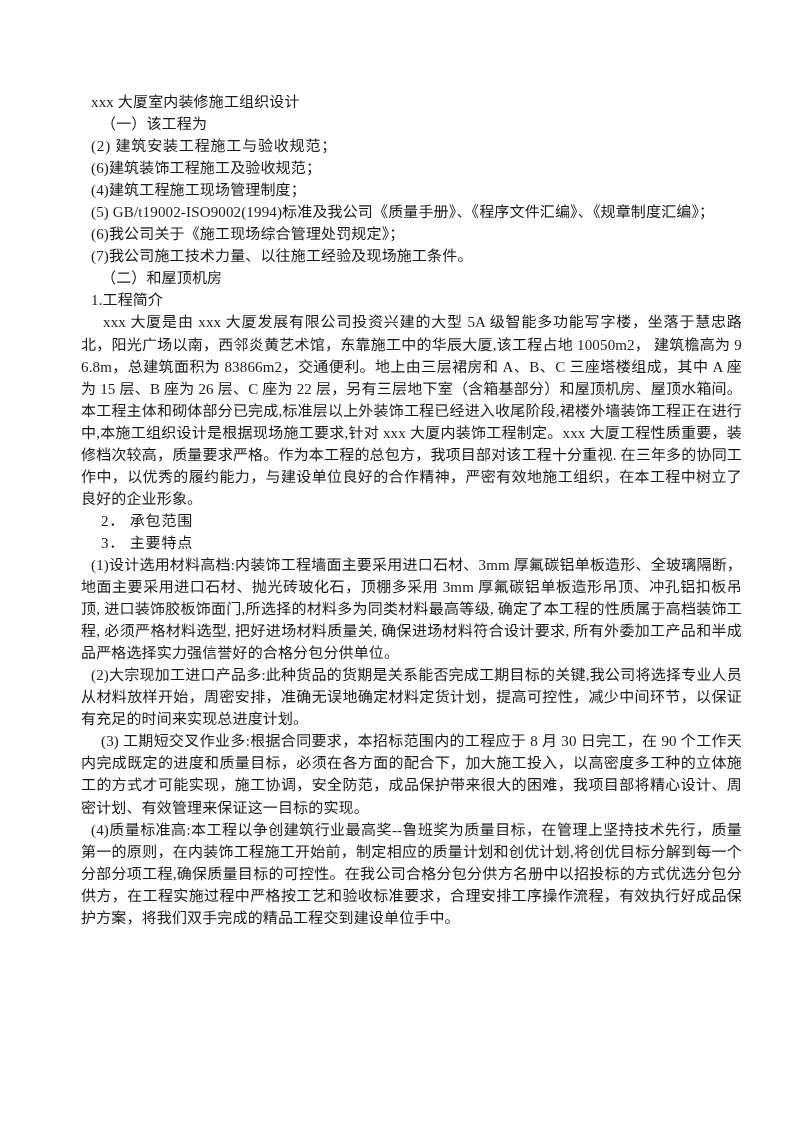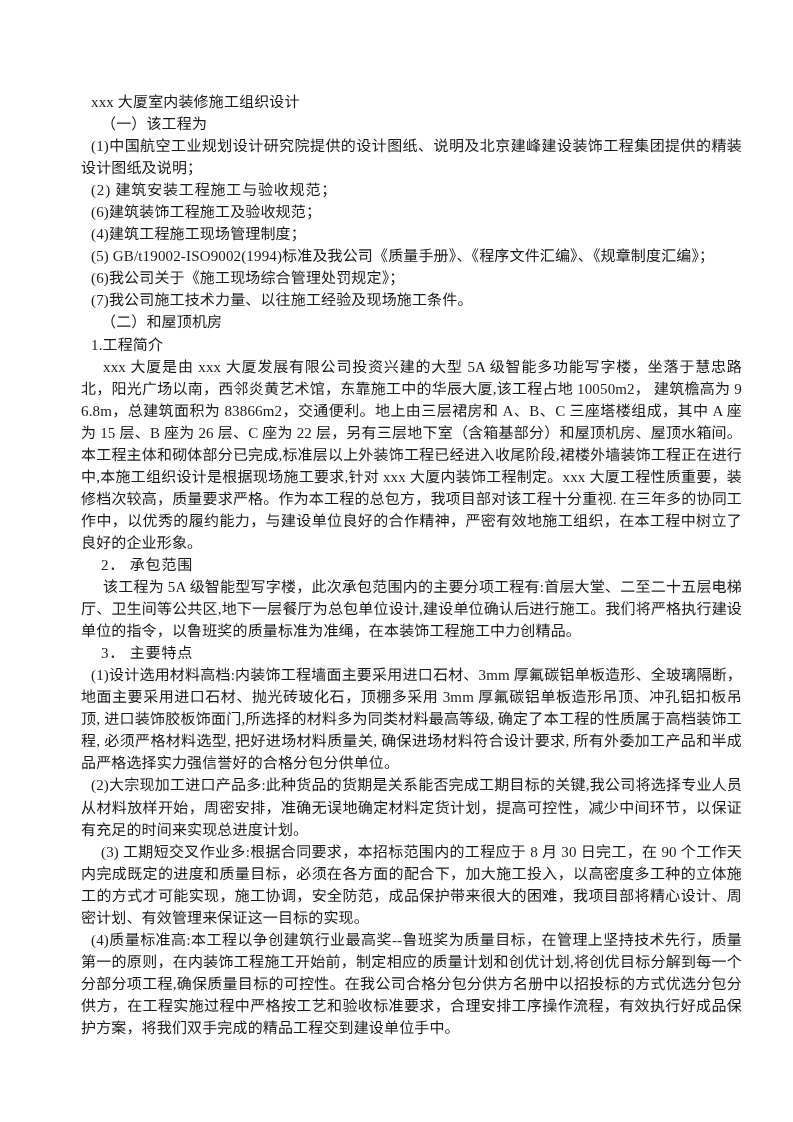--- a/index.html
+++ b/index.html
@@ -46,34 +46,32 @@
 </head>
 <body>
 
 <div class="page">
   <div class="doc-body">
 
     <p class="para ind-1">xxx 大厦室内装修施工组织设计</p>
 
     <p class="para ind-2">（一）该工程为</p>
 
-    <p class="para ind-1">(1)中国航空工业规划设计研究院提供的设计图纸、说明及北京建峰建设装饰工程集团提供的精装设计图纸及说明；</p>
     <p class="para ind-1 loose">(2) 建筑安装工程施工与验收规范；</p>
     <p class="para ind-1">(6)建筑装饰工程施工及验收规范；</p>
     <p class="para ind-1">(4)建筑工程施工现场管理制度；</p>
     <p class="para ind-1">(5) GB/t19002-ISO9002(1994)标准及我公司《质量手册》、《程序文件汇编》、《规章制度汇编》；</p>
     <p class="para ind-1">(6)我公司关于《施工现场综合管理处罚规定》；</p>
     <p class="para ind-1">(7)我公司施工技术力量、以往施工经验及现场施工条件。</p>
 
     <p class="para ind-2">（二）和屋顶机房</p>
     <p class="para ind-1">1.工程简介</p>
     <p class="para ind-body">xxx 大厦是由 xxx 大厦发展有限公司投资兴建的大型 5A 级智能多功能写字楼，坐落于慧忠路北，阳光广场以南，西邻炎黄艺术馆，东靠施工中的华辰大厦,该工程占地 10050m2， 建筑檐高为 96.8m，总建筑面积为 83866m2，交通便利。地上由三层裙房和 A、B、C 三座塔楼组成，其中 A 座为 15 层、B 座为 26 层、C 座为 22 层，另有三层地下室（含箱基部分）和屋顶机房、屋顶水箱间。本工程主体和砌体部分已完成,标准层以上外装饰工程已经进入收尾阶段,裙楼外墙装饰工程正在进行中,本施工组织设计是根据现场施工要求,针对 xxx 大厦内装饰工程制定。xxx 大厦工程性质重要，装修档次较高，质量要求严格。作为本工程的总包方，我项目部对该工程十分重视. 在三年多的协同工作中，以优秀的履约能力，与建设单位良好的合作精神，严密有效地施工组织，在本工程中树立了良好的企业形象。</p>
 
     <p class="para ind-2 loose">2． 承包范围</p>
-    <p class="para ind-body">该工程为 5A 级智能型写字楼，此次承包范围内的主要分项工程有:首层大堂、二至二十五层电梯厅、卫生间等公共区,地下一层餐厅为总包单位设计,建设单位确认后进行施工。我们将严格执行建设单位的指令，以鲁班奖的质量标准为准绳，在本装饰工程施工中力创精品。</p>
 
     <p class="para ind-2 loose">3． 主要特点</p>
     <p class="para ind-1">(1)设计选用材料高档:内装饰工程墙面主要采用进口石材、3mm 厚氟碳铝单板造形、全玻璃隔断，地面主要采用进口石材、抛光砖玻化石，顶棚多采用 3mm 厚氟碳铝单板造形吊顶、冲孔铝扣板吊顶, 进口装饰胶板饰面门,所选择的材料多为同类材料最高等级, 确定了本工程的性质属于高档装饰工程, 必须严格材料选型, 把好进场材料质量关, 确保进场材料符合设计要求, 所有外委加工产品和半成品严格选择实力强信誉好的合格分包分供单位。</p>
     <p class="para ind-1">(2)大宗现加工进口产品多:此种货品的货期是关系能否完成工期目标的关键,我公司将选择专业人员从材料放样开始，周密安排，准确无误地确定材料定货计划，提高可控性，减少中间环节，以保证有充足的时间来实现总进度计划。</p>
     <p class="para ind-2">(3) 工期短交叉作业多:根据合同要求，本招标范围内的工程应于 8 月 30 日完工，在 90 个工作天内完成既定的进度和质量目标，必须在各方面的配合下，加大施工投入，以高密度多工种的立体施工的方式才可能实现，施工协调，安全防范，成品保护带来很大的困难，我项目部将精心设计、周密计划、有效管理来保证这一目标的实现。</p>
     <p class="para ind-1">(4)质量标准高:本工程以争创建筑行业最高奖--鲁班奖为质量目标，在管理上坚持技术先行，质量第一的原则，在内装饰工程施工开始前，制定相应的质量计划和创优计划,将创优目标分解到每一个分部分项工程,确保质量目标的可控性。在我公司合格分包分供方名册中以招投标的方式优选分包分供方，在工程实施过程中严格按工艺和验收标准要求，合理安排工序操作流程，有效执行好成品保护方案，将我们双手完成的精品工程交到建设单位手中。</p>
 
   </div>
 </div>
 

